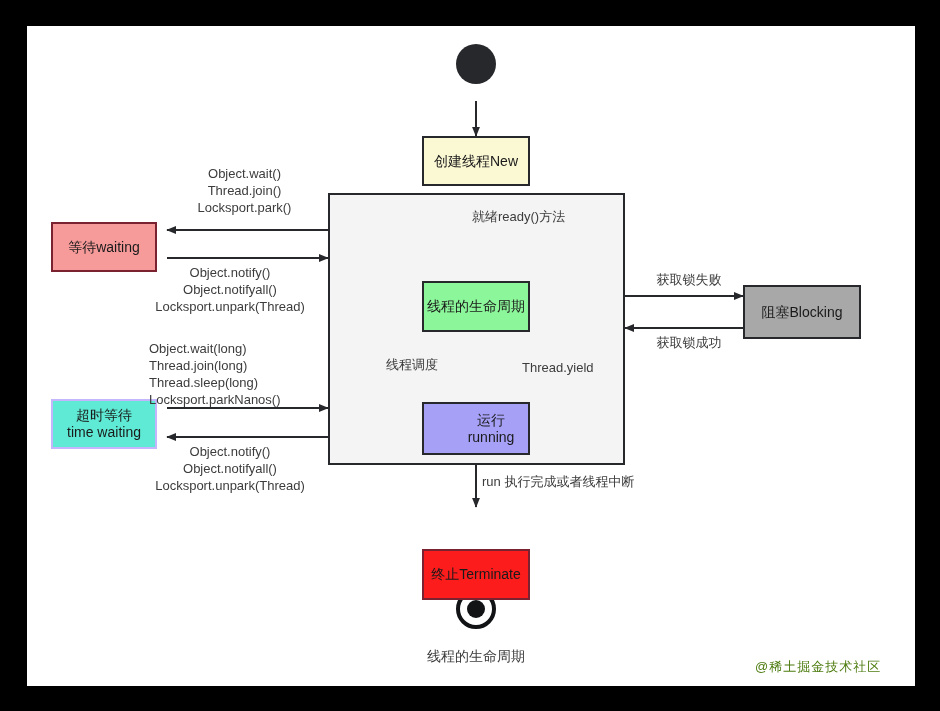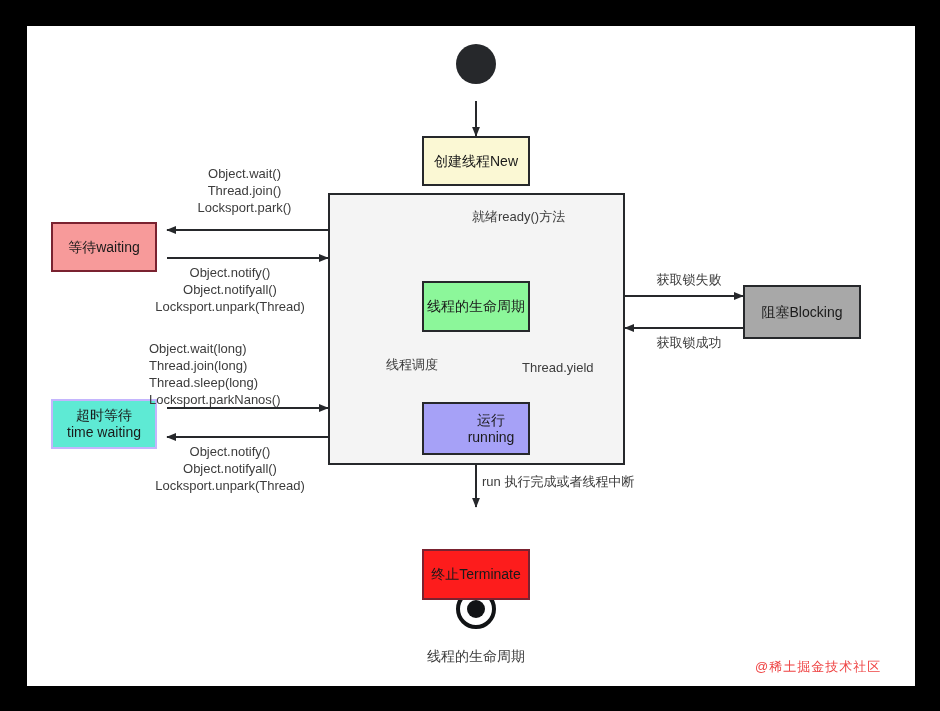--- a/index.html
+++ b/index.html
@@ -131,21 +131,21 @@
   .caption {
     position: absolute;
     font-size: 14px;
     color: #3c3c3c;
     text-align: center;
   }
 
   .watermark {
     position: absolute;
     font-size: 13px;
-    color: #ef4444;
+    color: #4d7c0f;
     letter-spacing: 1px;
     white-space: nowrap;
   }
 </style>
 </head>
 <body>
 
 <div id="stage">
 
   <div id="canvas">

